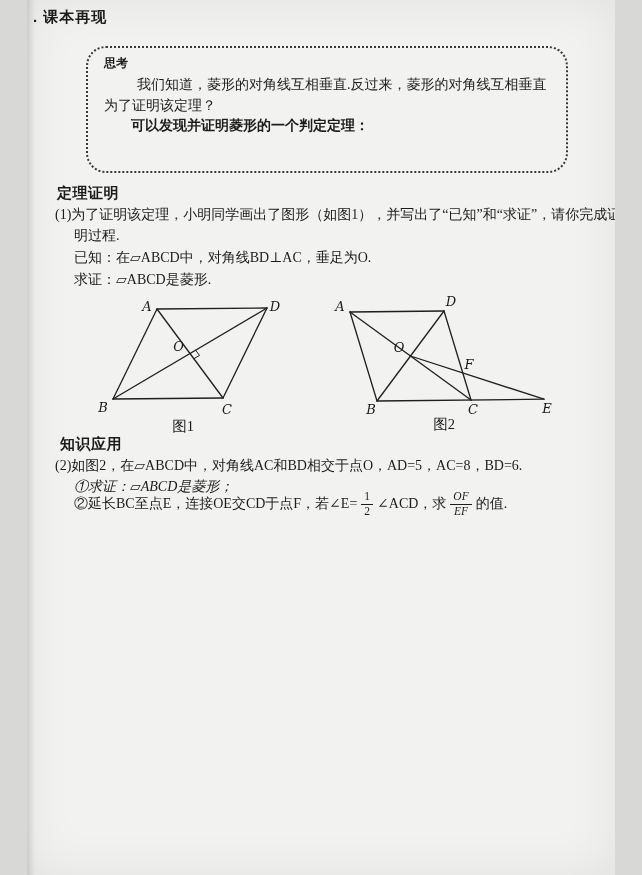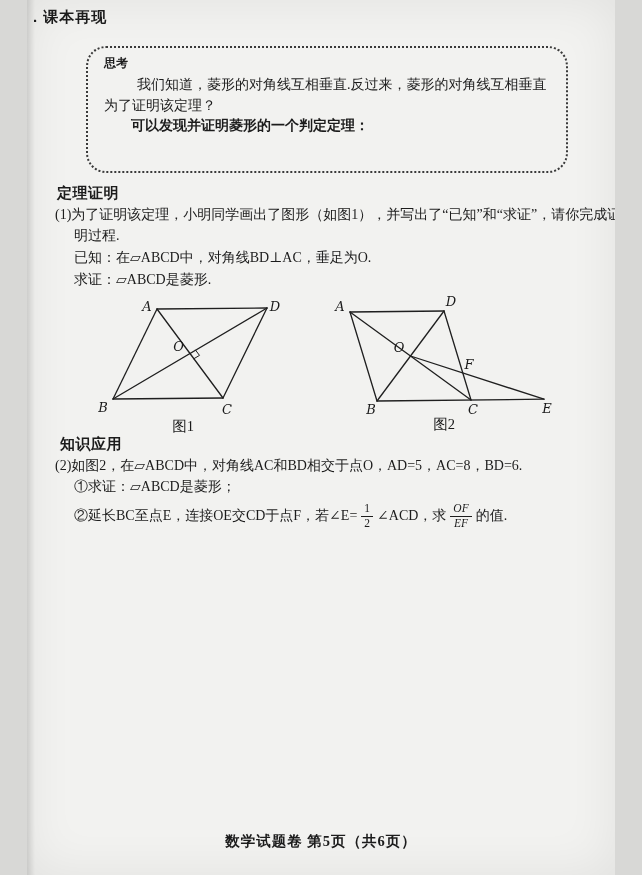--- a/index.html
+++ b/index.html
@@ -27,21 +27,21 @@
   }
   .tb-title{ font-size:12px; margin-bottom:3px; }
   .tb-line{ font-size:14px; line-height:20.5px; white-space:nowrap; }
   .ind1{ padding-left:33px; }
   .ind2{ padding-left:27px; }
   .bold{ font-weight:bold; }
 
   .h2{ position:absolute; font-size:15px; letter-spacing:0.5px; }
   .bodyline{ position:absolute; font-size:14px; white-space:nowrap;text-align:center; }
 
-  .sub2row{ position:absolute; left:47px; top:496px; height:40px;
+  .sub2row{ position:absolute; left:47px; top:484px; height:40px;
     display:flex; align-items:center; font-size:14px; white-space:nowrap;text-align:center; }
   .frac{ display:inline-flex; flex-direction:column; align-items:center;
     font-size:11.5px; line-height:1.15; margin:0 4px; }
   .frac .num{ border-bottom:1.2px solid #1c1c1c; padding:0 3px; }
   .frac .den{ padding:0 3px; }
   .frac.ital{ font-style:italic; }
 
   .fig{ position:absolute; }
   .fig line, .fig polyline{ stroke:#1f1f1f; stroke-width:1.3; fill:none; stroke-linecap:round; }
   .fig .ra{ stroke-width:1; }
@@ -108,31 +108,30 @@
     <text class="vlabel" x="146" y="78" text-anchor="middle">F</text>
     <text class="vlabel" x="48" y="123" text-anchor="middle">B</text>
     <text class="vlabel" x="150" y="123" text-anchor="middle">C</text>
     <text class="vlabel" x="224" y="122" text-anchor="middle">E</text>
     <text class="fcap" x="121" y="138" text-anchor="middle">图2</text>
   </svg>
 
   <div class="h2 heading-sans" style="left:33px; top:435px;">知识应用</div>
 
   <div class="bodyline" style="left:28px; top:457px;">(2)如图2，在▱ABCD中，对角线AC和BD相交于点O，AD=5，AC=8，BD=6.</div>
-  <div class="bodyline" style="left:47px; top:478px;">①求证：▱ABCD是菱形；</div>
+  <div class="bodyline" style="left:47px; top:478px;font-style:italic;">①求证：▱ABCD是菱形；</div>
 
   <div class="sub2row">
     <span>②延长BC至点E，连接OE交CD于点F，若∠E=</span>
     <span class="frac">
       <span class="num">1</span>
       <span class="den">2</span>
     </span>
     <span>∠ACD，求</span>
     <span class="frac ital">
       <span class="num">OF</span>
       <span class="den">EF</span>
     </span>
     <span>的值.</span>
   </div>
 
-  <div class="footer">数学试题卷 第5页（共6页）</div>
 
 </div>
 
 </body></html>

